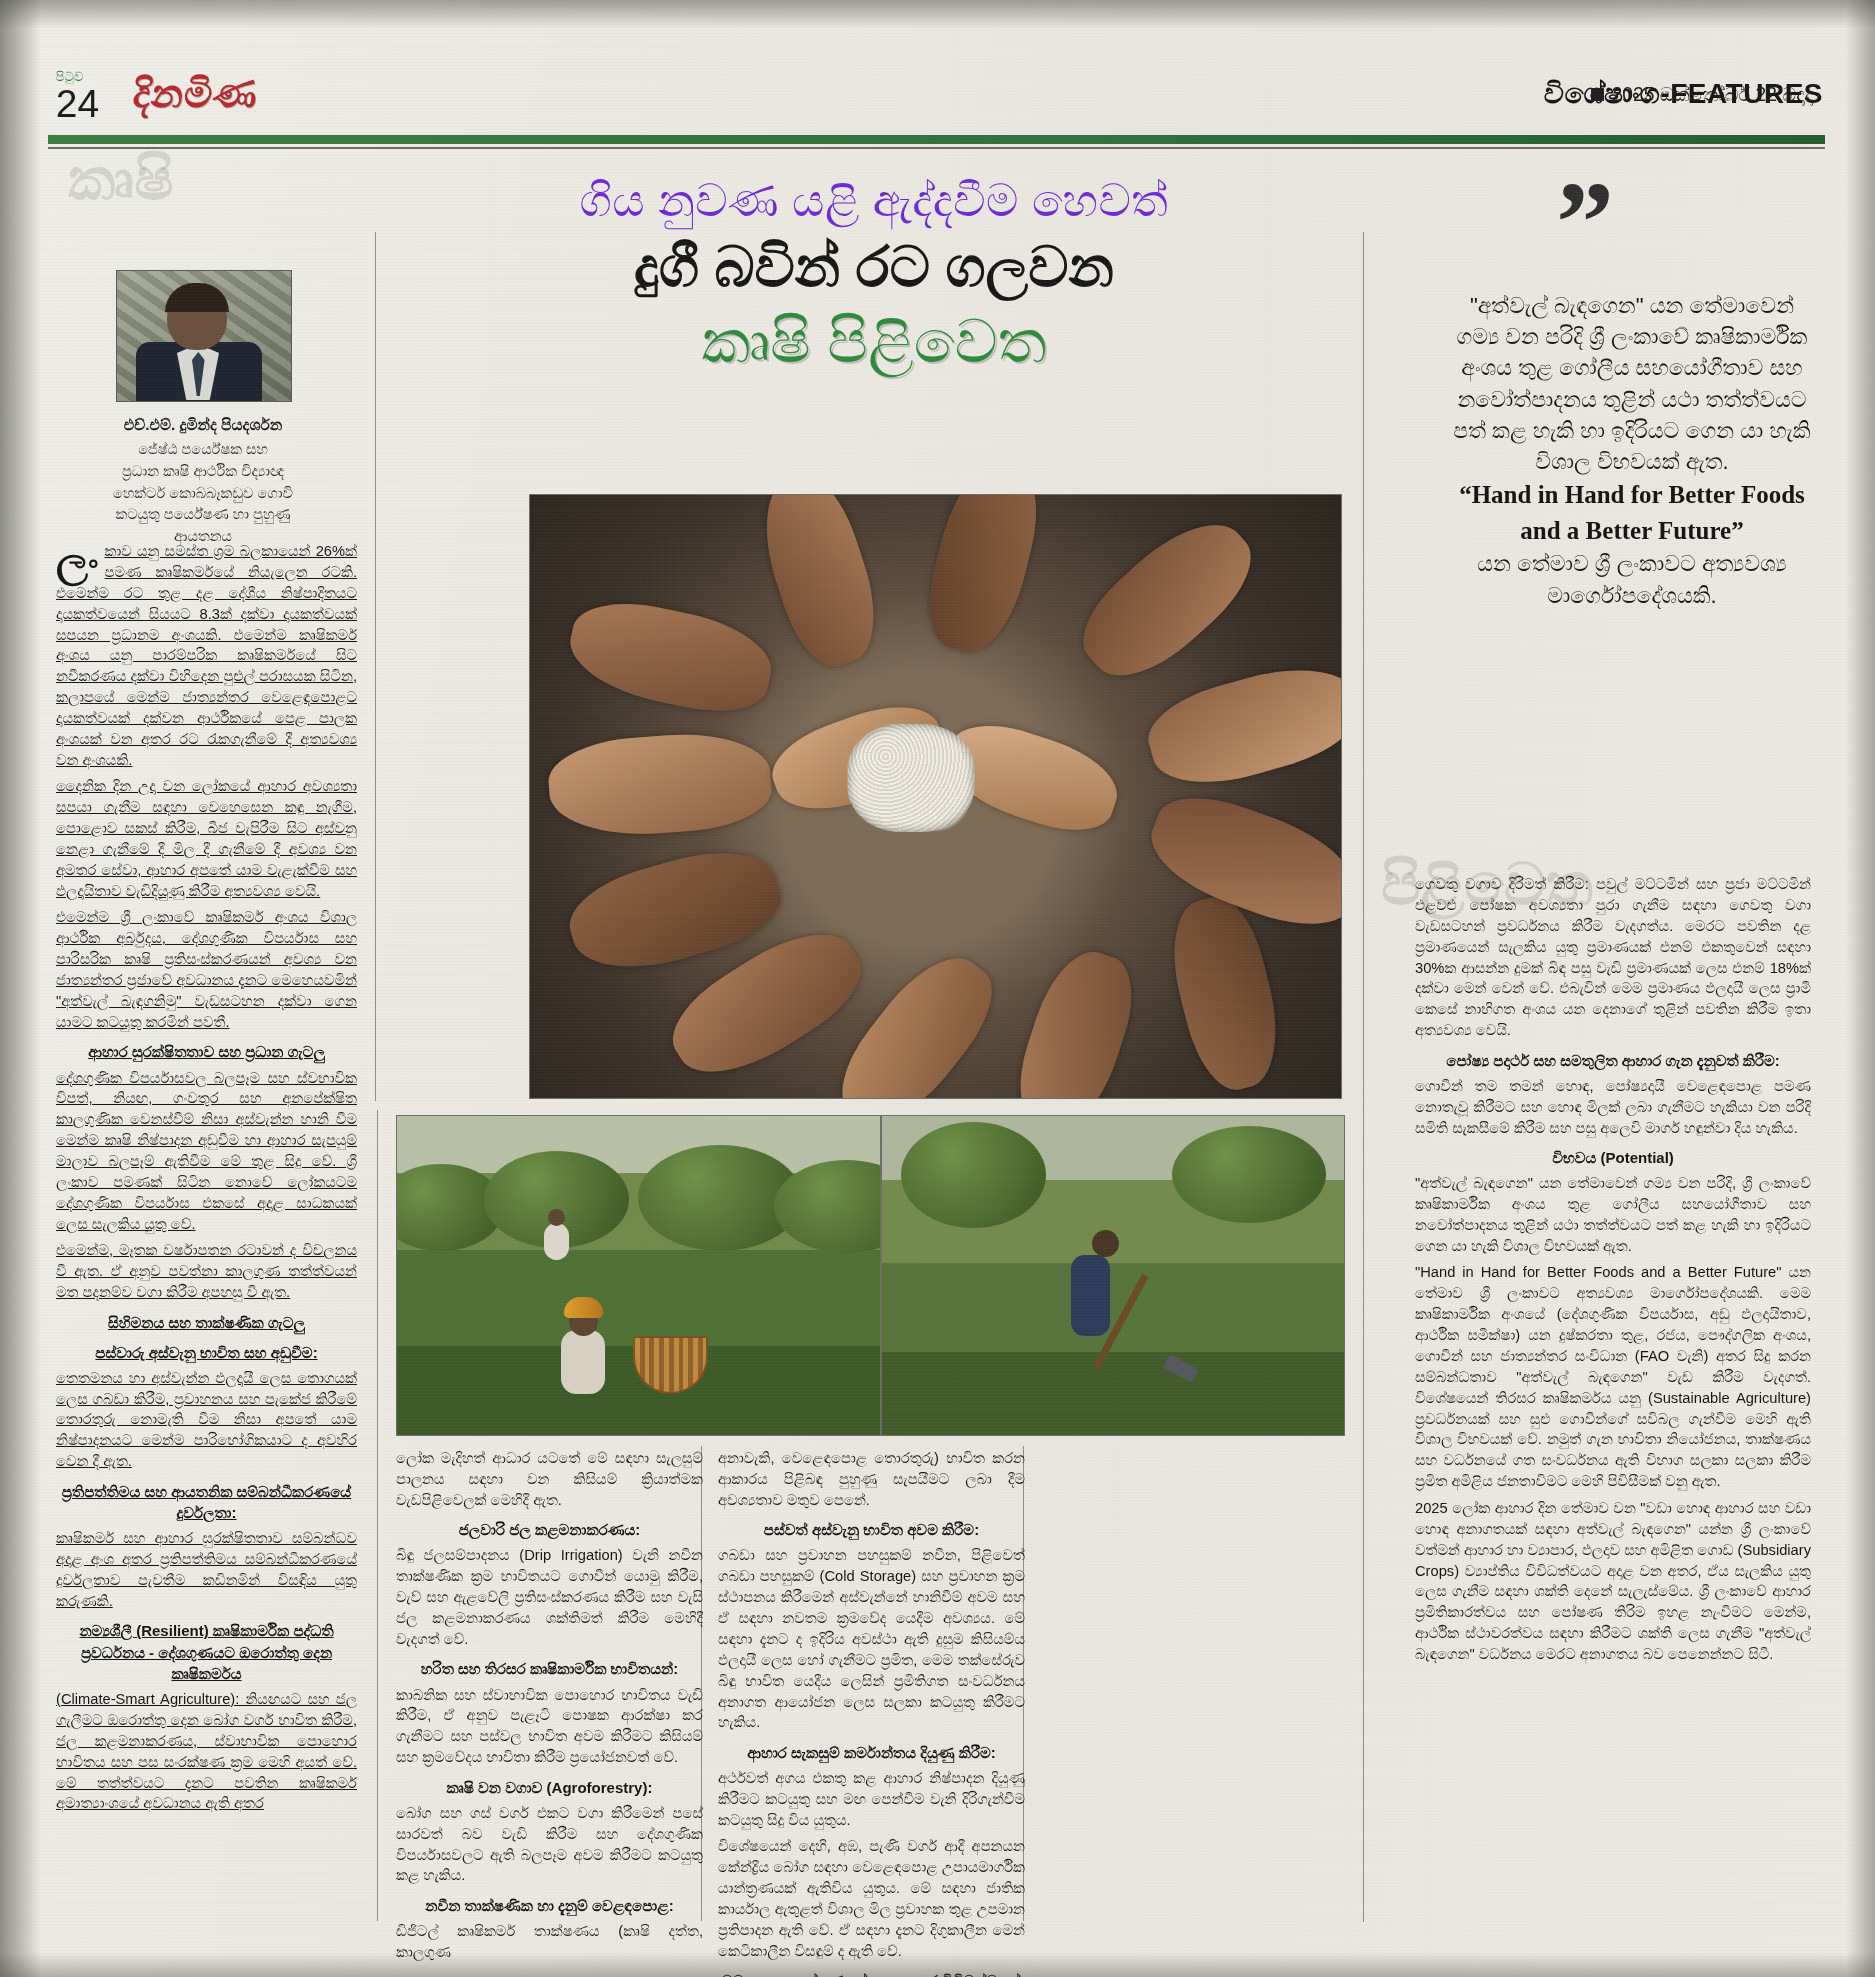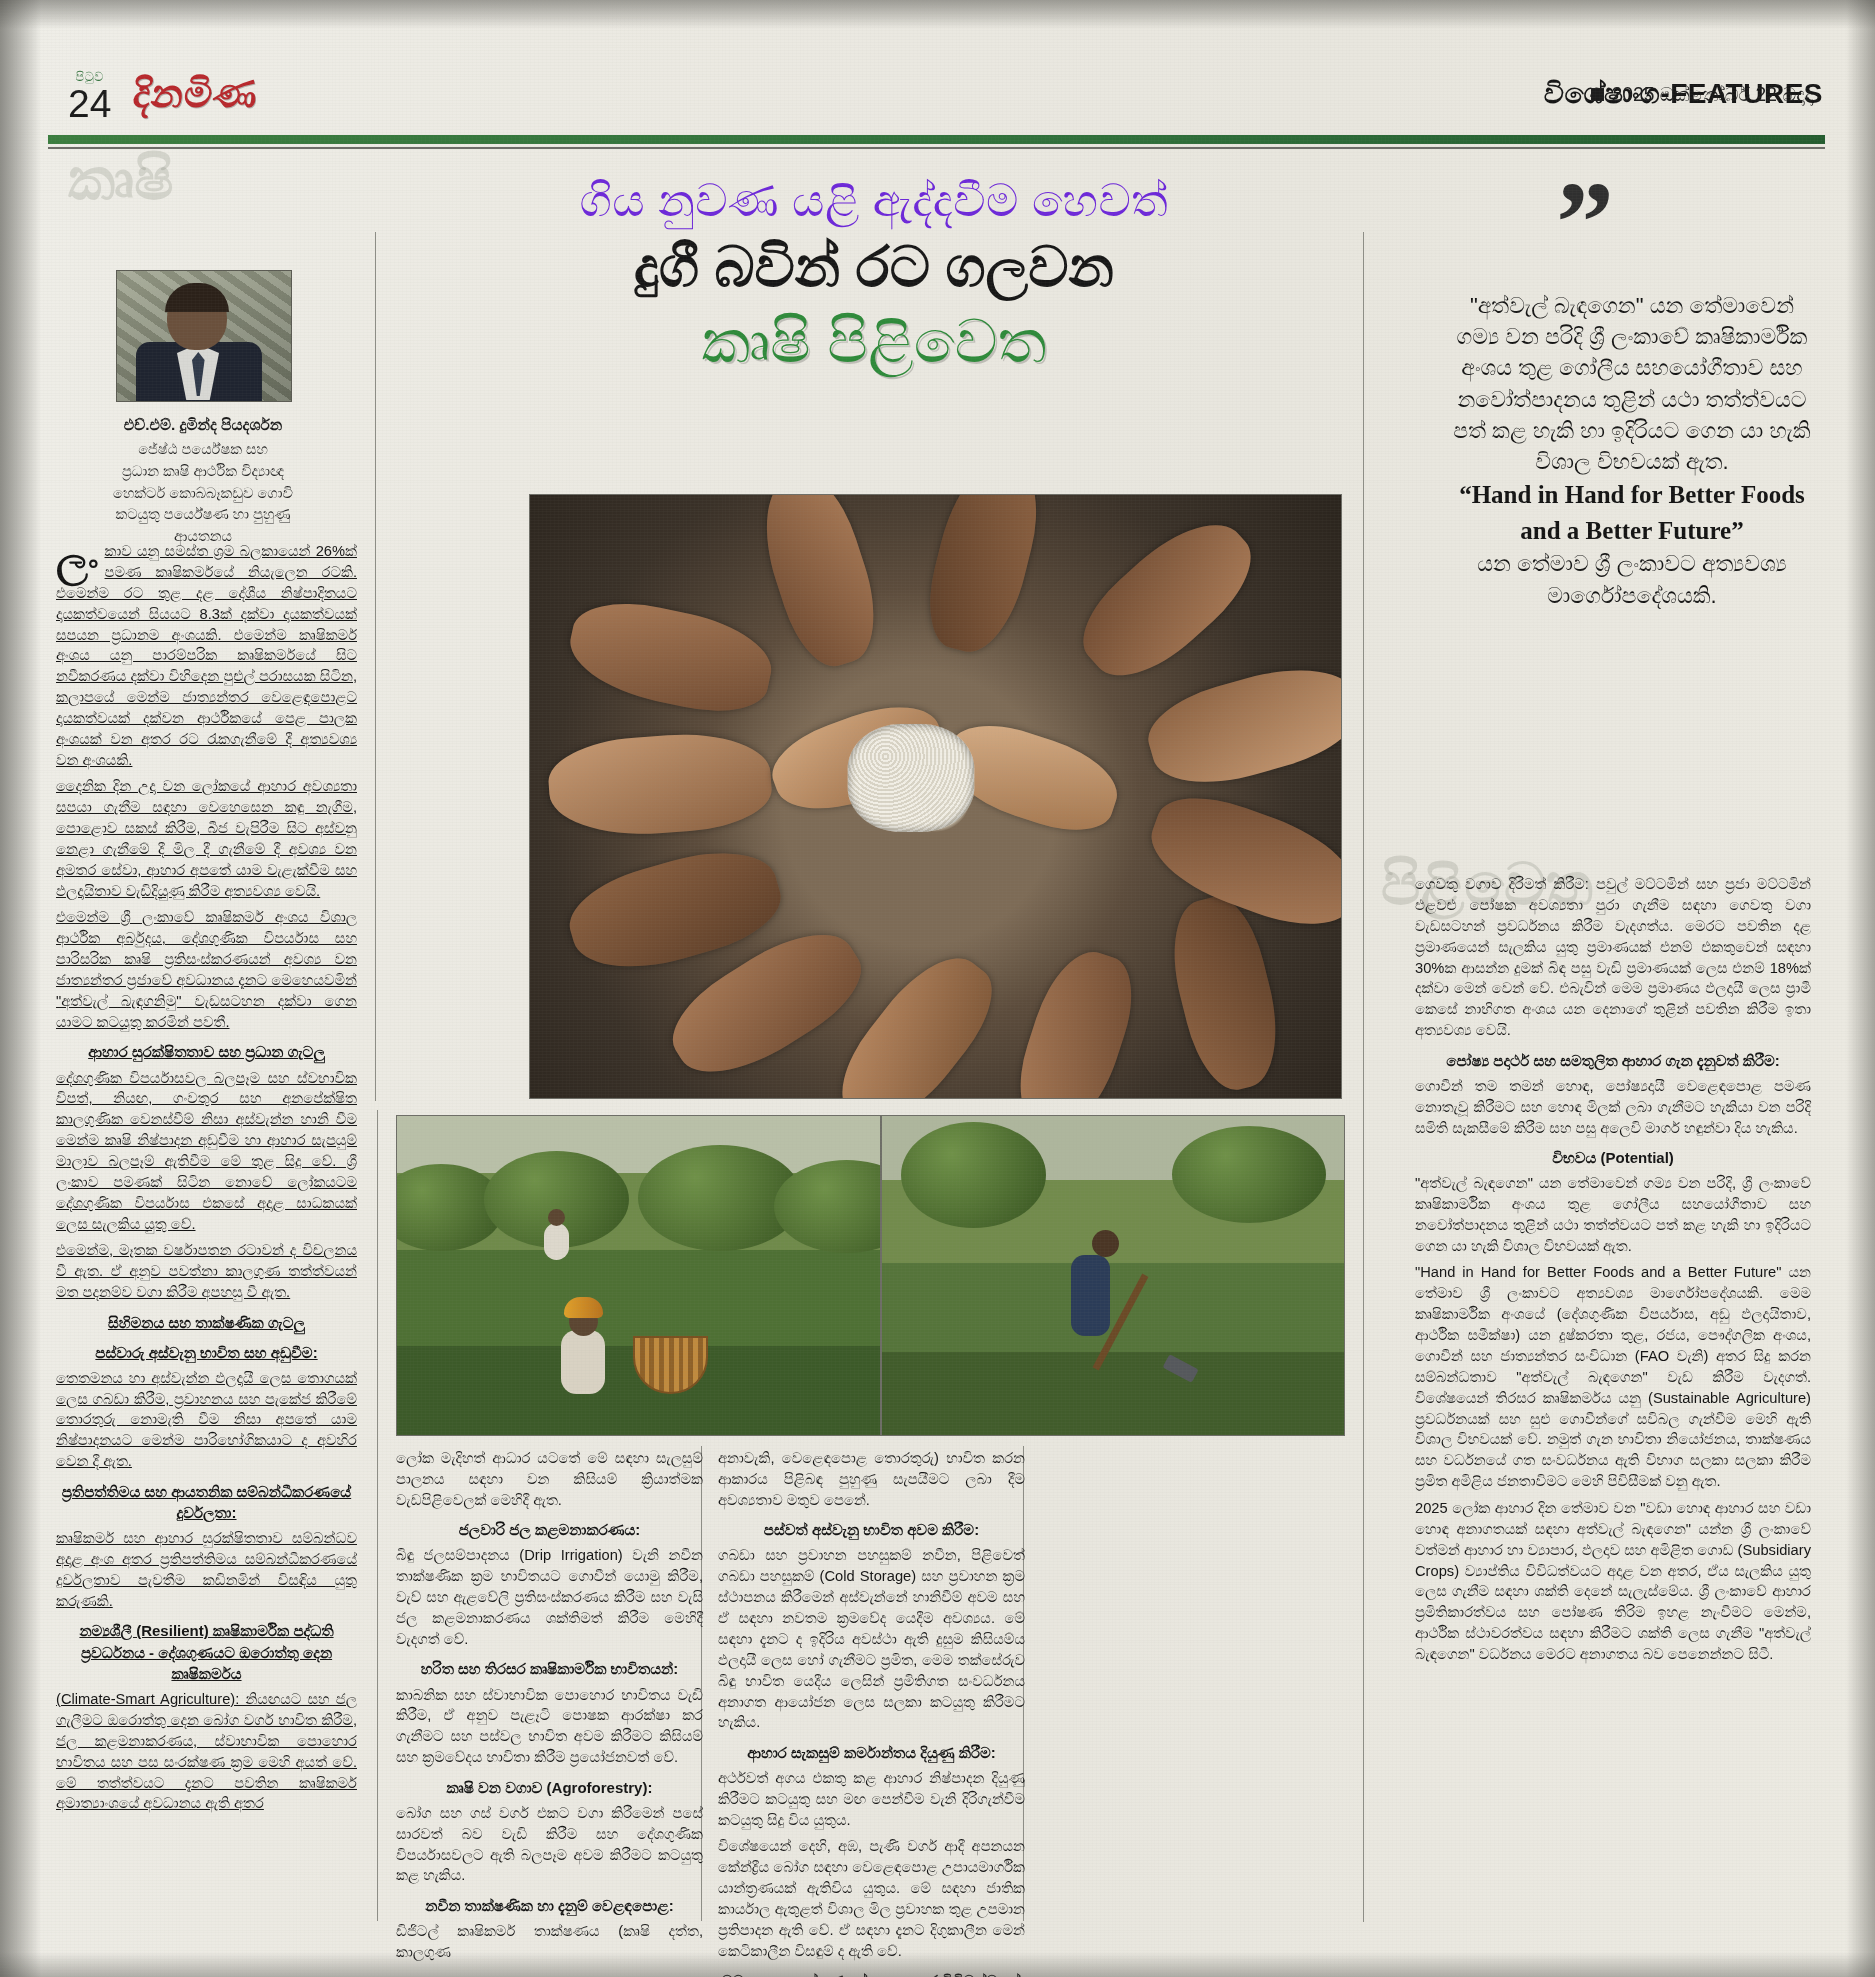--- a/index.html
+++ b/index.html
@@ -49,21 +49,21 @@
     position: absolute; left: 0; right: 0; bottom: 0; height: 25px;
     background: linear-gradient(0deg, rgba(60,60,55,.35), rgba(60,60,55,0));
   }
 
   
   .masthead {
     position: absolute;
     left: 48px; top: 70px; width: 1775px; height: 60px;
   }
   .page-number-box {
-    position: absolute; left: 7.7px; top: 0px; width: 68px; text-align: center;
+    position: absolute; left: 7.7px; top: 0px; width: 68px; 
   }
   .page-number-box .kicker {
     font-size: 12.6px; color: #2f6f3a; letter-spacing: 0.5px;
   }
   .page-number-box .num {
     font-size: 39px; font-weight: normal; color: #1b1b1b; line-height: 37px;
   }
   .logo-word {
     position: absolute; left: 85px; top: 1.9px;
     font-size: 39px; font-weight: bold; color: #b8282c;

